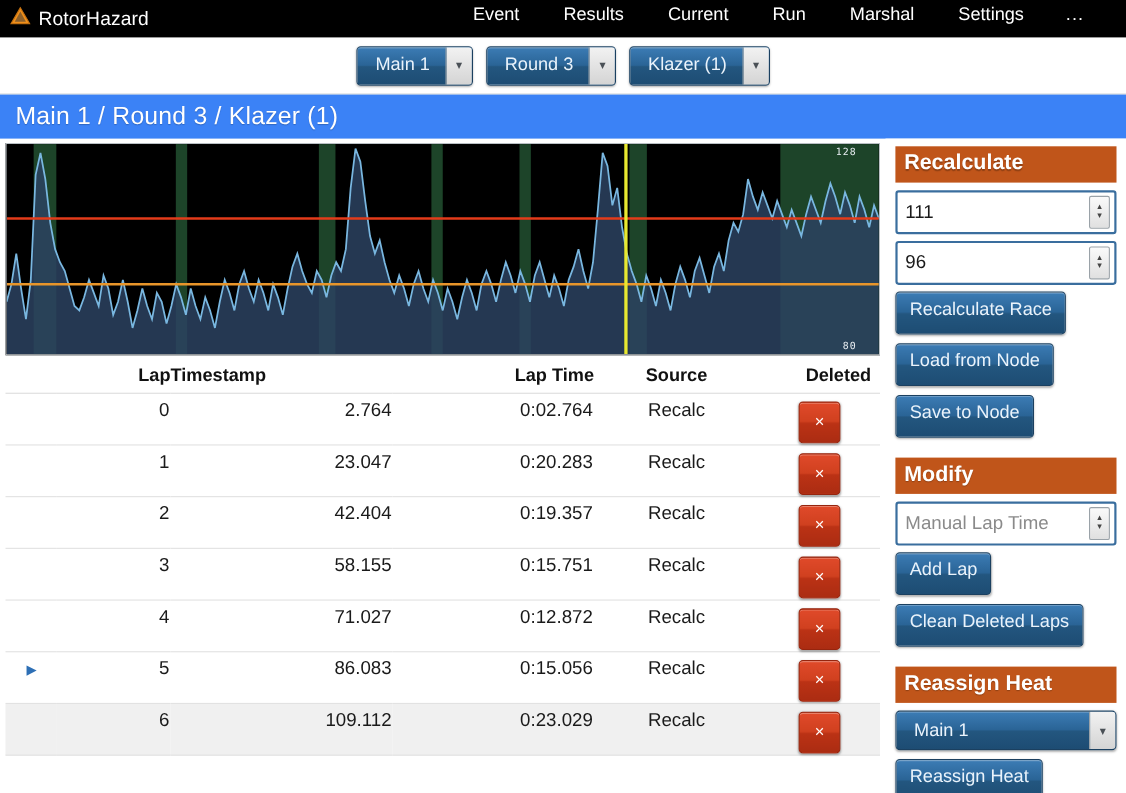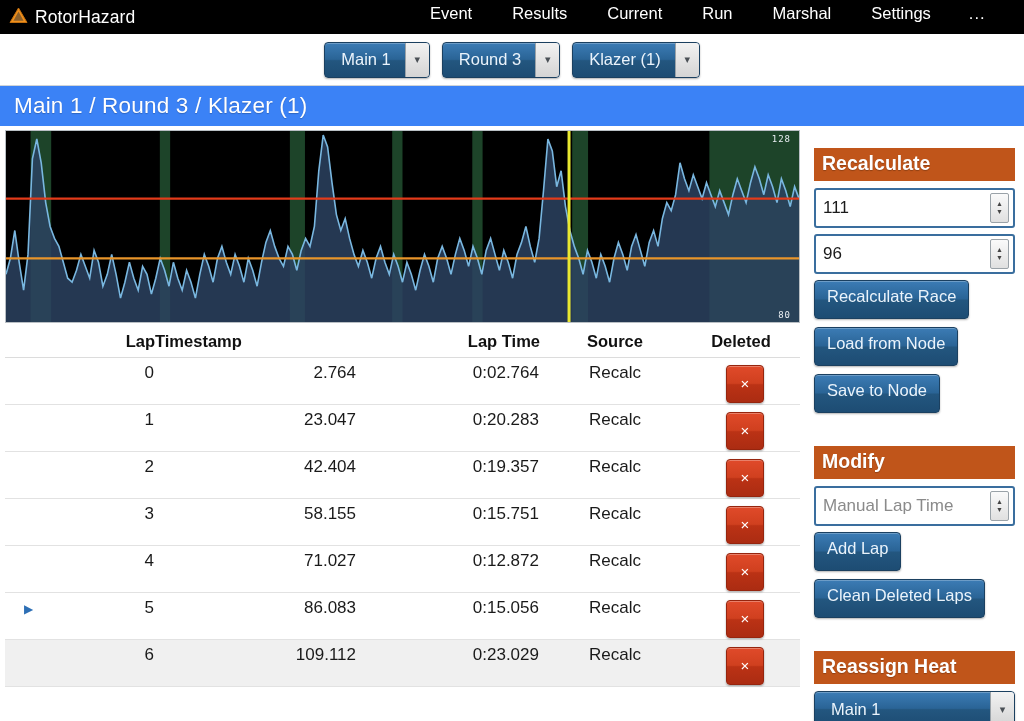--- a/index.html
+++ b/index.html
@@ -114,21 +114,21 @@
     width: 795px;
     height: 193px;
     background: #000;
     border: 1px solid #b9bfc4;
     position: relative;
     overflow: hidden;
   }
   #chartwrap svg { display:block; }
   .chart-axis-label {
     position: absolute;
-    right: 8px;
+    right: 20px;
     color: #e9eef2;
     font-family: "DejaVu Sans Mono", monospace;
     font-size: 9px;
     letter-spacing: 1px;
   }
   #lbl-max { top: 3px; }
   #lbl-min { bottom: 2px; }
 
   
   #laptable {
@@ -155,21 +155,21 @@
   .col-marker { width: 46px; }
   .col-lap    { width: 104px; text-align: right; }
   .col-ts     { width: 202px; text-align: right; }
   .col-lt     { width: 183px; text-align: right; }
   .col-src    { width: 150px; text-align: center; }
   .col-del    { width: 110px; text-align: center; }
   #laptable th.col-lap  { text-align: right; }
   #laptable th.col-ts   { text-align: left; }
   #laptable th.col-lt   { text-align: right; }
   #laptable th.col-src  { text-align: center; }
-  #laptable th.col-del  { padding-right: 8px; }
+  #laptable th.col-del  { text-align: right; padding-right: 8px; }
   tr.row-alt td { background: #f0f0f0; }
   .marker-tri {
     color: #2d6fb5;
     font-size: 12px;
     padding-left: 18px;
     display: inline-block;
   }
   .del-btn {
     width: 38px; height: 38px;
     border-radius: 4px;
@@ -186,21 +186,20 @@
 
   
   .panel-head {
     background: #c0551a;
     color: #ffffff;
     font-size: 19.5px;
     font-weight: bold;
     padding: 4px 8px 6px 8px;
     text-shadow: 0 1px 1px rgba(0,0,0,.25);
     margin-bottom: 7px;
-    margin-top: 15px;
   }
   .spin-field {
     height: 40px;
     border: 2px solid #3a6e9e;
     border-radius: 3px;
     background: #fff;
     display: flex;
     align-items: stretch;
     margin-bottom: 6px;
   }

